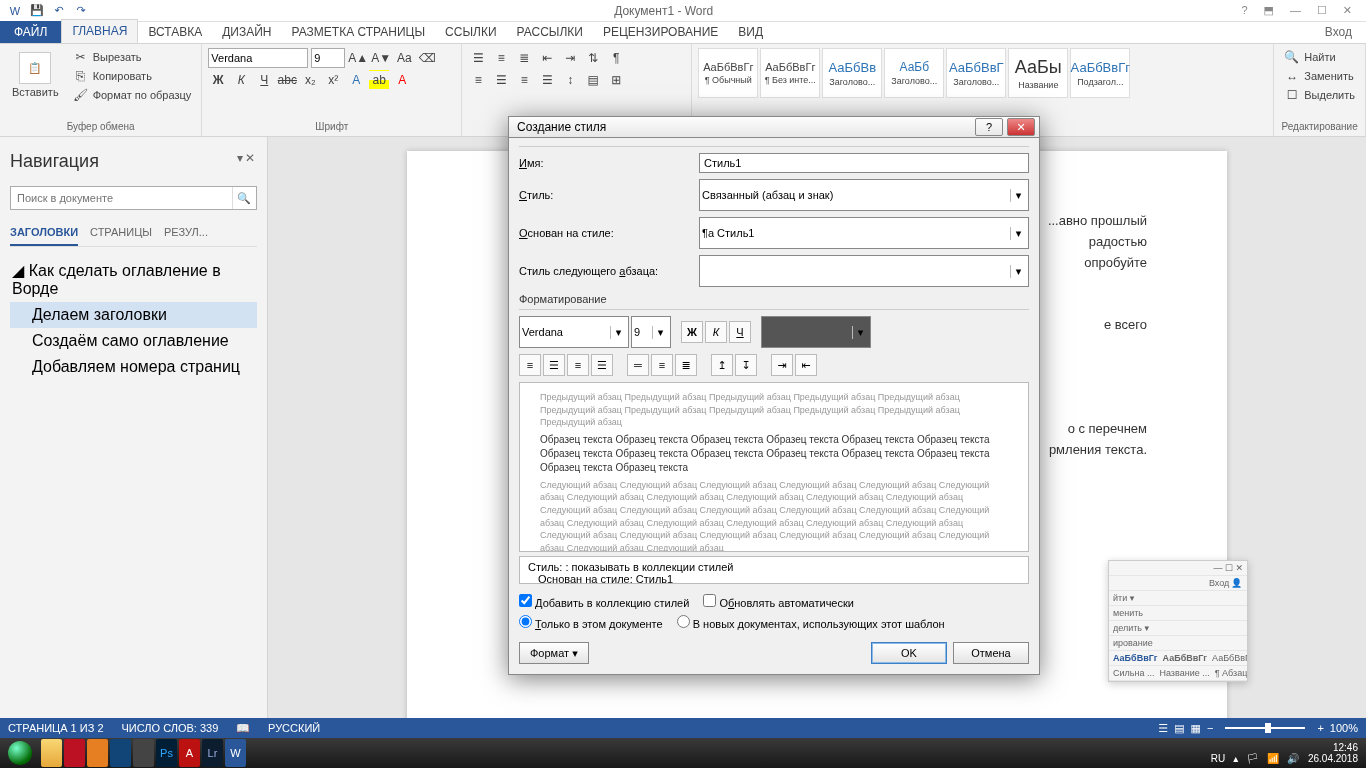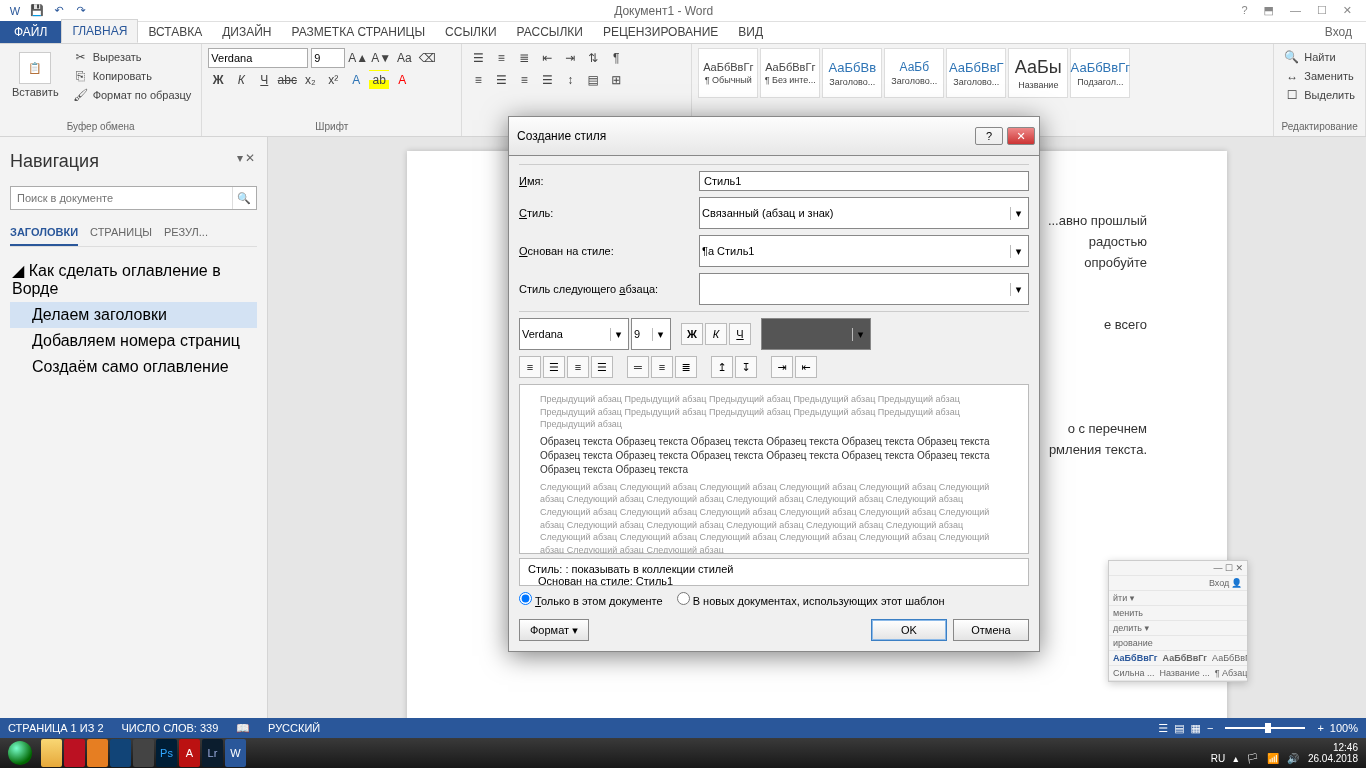--- a/index.html
+++ b/index.html
@@ -68,21 +68,21 @@
 .taskbar-inner { position: absolute; bottom: 0; left: 0; right: 0; height: 30px; background: linear-gradient(#3a3a3a, #181818); display: flex; align-items: center; }
 .taskbar-inner .startbtn { width: 40px; height: 30px; display: flex; align-items: center; justify-content: center; }
 .taskbar-inner .startbtn .orb { width: 24px; height: 24px; border-radius: 50%; background: radial-gradient(circle at 35% 30%, #7fc, #060 70%); }
 .taskbar-inner .tbtn { width: 21px; height: 28px; margin: 0 1px; background: rgba(255,255,255,0.08); display: flex; align-items: center; justify-content: center; border-radius: 2px; cursor: pointer; }
 .taskbar-inner .tbtn.active { background: rgba(255,255,255,0.22); }
 .taskbar-inner .tray { margin-left: auto; display: flex; align-items: flex-end; gap: 8px; color: #fff; font-size: 10px; padding-right: 8px; }
 .taskbar-inner .tray .clock { text-align: right; line-height: 1.1; }
 
 
 .dialog-back { position: absolute; top: 116px; left: 508px; width: 532px; z-index: 80; box-shadow: 0 4px 24px rgba(0,0,0,0.5); }
-.dlg-title { height: 40px; background: linear-gradient(#fdfdfd, #e7e7e7); border: 1px solid #888; display: flex; align-items: center; padding-left: 8px; font-size: 12px; }
+.dlg-title { height: 22px; background: linear-gradient(#fdfdfd, #e7e7e7); border: 1px solid #888; display: flex; align-items: center; padding-left: 8px; font-size: 12px; }
 .dlg-title .dlg-ctrls { margin-left: auto; display: flex; }
 .dlg-title .dlg-ctrls span { width: 28px; height: 18px; margin-right: 4px; display: flex; align-items: center; justify-content: center; border: 1px solid #888; border-radius: 2px; font-size: 11px; cursor: pointer; }
 .dlg-title .dlg-ctrls .close { background: linear-gradient(#e88, #c33); color: #fff; }
 .dlg-body { background: #f0f0f0; border: 1px solid #888; border-top: none; padding: 8px 10px 10px 10px; }
 .dlg-group-lbl { font-size: 11px; color: #333; margin-bottom: 4px; }
 .dlg-row { display: flex; align-items: center; margin-bottom: 6px; font-size: 11px; }
 .dlg-row label { width: 180px; }
 .dlg-row label u { text-decoration: underline; }
 .dlg-input { flex: 1; height: 20px; border: 1px solid #888; background: #fff; padding: 0 4px; font-size: 11px; }
 .dlg-select { flex: 1; height: 32px; border: 1px solid #888; background: #fff; padding: 0 2px; font-size: 11px; display: flex; align-items: center; }
@@ -280,22 +280,22 @@
       <div class="sbtn">🔍</div>
     </div>
     <div class="navtabs">
       <span class="active">ЗАГОЛОВКИ</span>
       <span>СТРАНИЦЫ</span>
       <span>РЕЗУЛ...</span>
     </div>
     <div class="navtree">
       <div class="n1">◢ <span>Как сделать оглавление в Ворде</span></div>
       <div class="n2 sel">Делаем заголовки</div>
+      <div class="n2">Создаём само оглавление</div>
       <div class="n2">Добавляем номера страниц</div>
-      <div class="n2">Создаём само оглавление</div>
     </div>
   </div>
   <div class="docarea">
     <div class="page">
       <div style="text-align:right; margin-left:420px">
       <p>...авно прошлый</p>
       <p>радостью</p>
       <p>опробуйте</p>
       <br><br>
       <p>е всего</p>
@@ -347,20 +347,21 @@
           </div>
         </div>
     <div class="dlg-row">
           <label>Стиль следующего <u>а</u>бзаца:</label>
           <div class="dlg-select">
             <span></span>
             <span class="dd">▾</span>
           </div>
         </div>
     </div>
+    <div class="dlg-group-lbl" style="margin-top:6px">Форматирование</div>
     <div style="border-top:1px solid #ccc; padding-top:6px;">
     <div class="dlg-toolbar">
       <div class="dlg-select" style="width:110px; flex:none">
             <span>Verdana</span>
             <span class="dd">▾</span>
           </div>
       <div class="dlg-select" style="width:40px; flex:none">
             <span>9</span>
             <span class="dd">▾</span>
           </div>
@@ -398,20 +399,24 @@
     </div>
     <div class="dlg-preview">
       <div>Предыдущий абзац Предыдущий абзац Предыдущий абзац Предыдущий абзац Предыдущий абзац Предыдущий абзац Предыдущий абзац Предыдущий абзац Предыдущий абзац Предыдущий абзац Предыдущий абзац</div>
       <div class="sample">Образец текста Образец текста Образец текста Образец текста Образец текста Образец текста Образец текста Образец текста Образец текста Образец текста Образец текста Образец текста Образец текста Образец текста</div>
       <div>Следующий абзац Следующий абзац Следующий абзац Следующий абзац Следующий абзац Следующий абзац Следующий абзац Следующий абзац Следующий абзац Следующий абзац Следующий абзац Следующий абзац Следующий абзац Следующий абзац Следующий абзац Следующий абзац Следующий абзац Следующий абзац Следующий абзац Следующий абзац Следующий абзац Следующий абзац Следующий абзац Следующий абзац Следующий абзац Следующий абзац Следующий абзац Следующий абзац Следующий абзац Следующий абзац</div>
     </div>
     <div class="dlg-info">
       <div>Стиль: : показывать в коллекции стилей</div>
       <div style="padding-left:10px">Основан на стиле: Стиль1</div>
     </div>
+    </div>
+    <div class="dlg-checks">
+      <label><input type="checkbox" checked="" style=""> <u>Д</u>обавить в коллекцию стилей</label>
+      <label><input type="checkbox" style=""> О<u>б</u>новлять автоматически</label>
     </div>
     <div class="dlg-radios">
       <label><input type="radio" name="scope" checked="" style=""> <u>Т</u>олько в этом документе</label>
       <label><input type="radio" name="scope" style=""> В новых документах, использующих этот шаблон</label>
     </div>
     <div class="dlg-buttons">
       <button class="fmtbtn">Формат ▾</button>
       <div style="flex:1"></div>
       <button class="ok">OK</button>
       <button class="cancel">Отмена</button>

